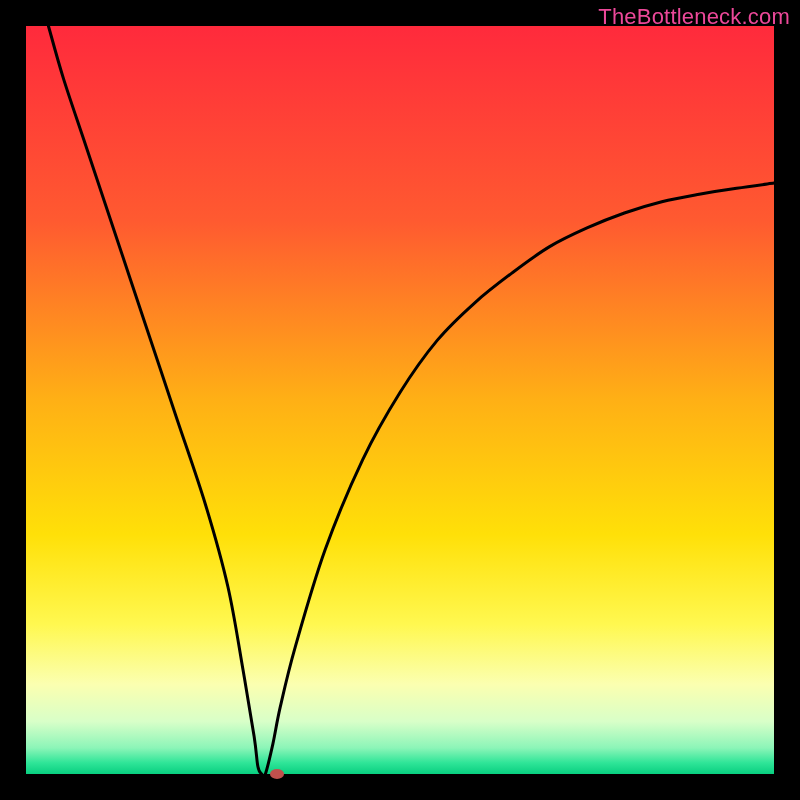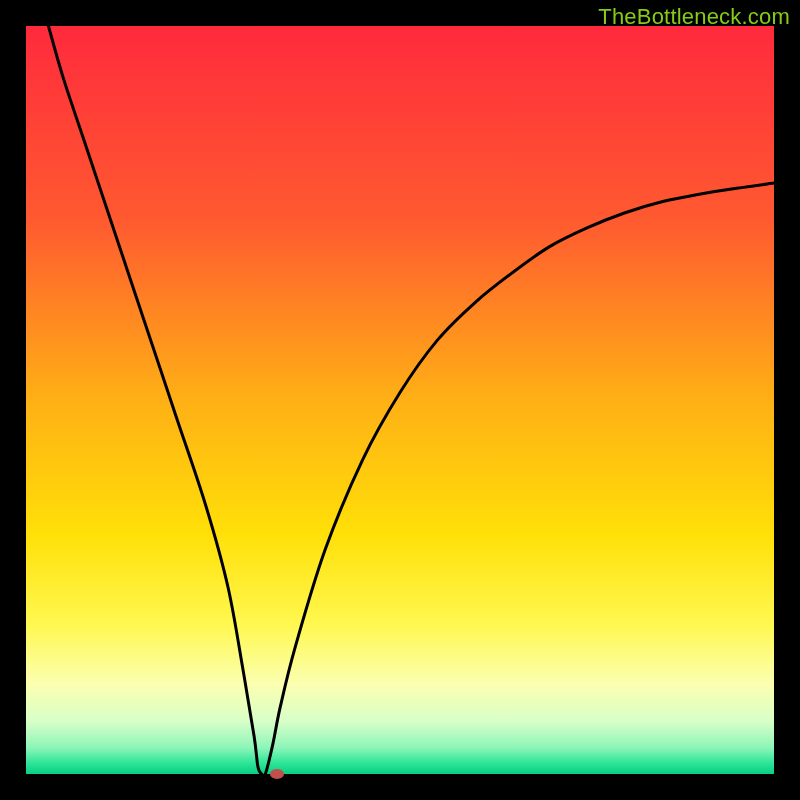--- a/index.html
+++ b/index.html
@@ -32,21 +32,21 @@
     top: 26px;
     left: 26px;
     width: 748px;
     height: 748px;
     overflow: visible;
   }
   .watermark {
     position: absolute;
     top: 4px;
     right: 10px;
-    color: #84cc16;
+    color: #ec4899;
     font-size: 22px;
     letter-spacing: 0.2px;
     user-select: none;
   }
   .marker-dot {
     position: absolute;
     width: 14px;
     height: 10px;
     border-radius: 50%;
     background: #c0504d;

